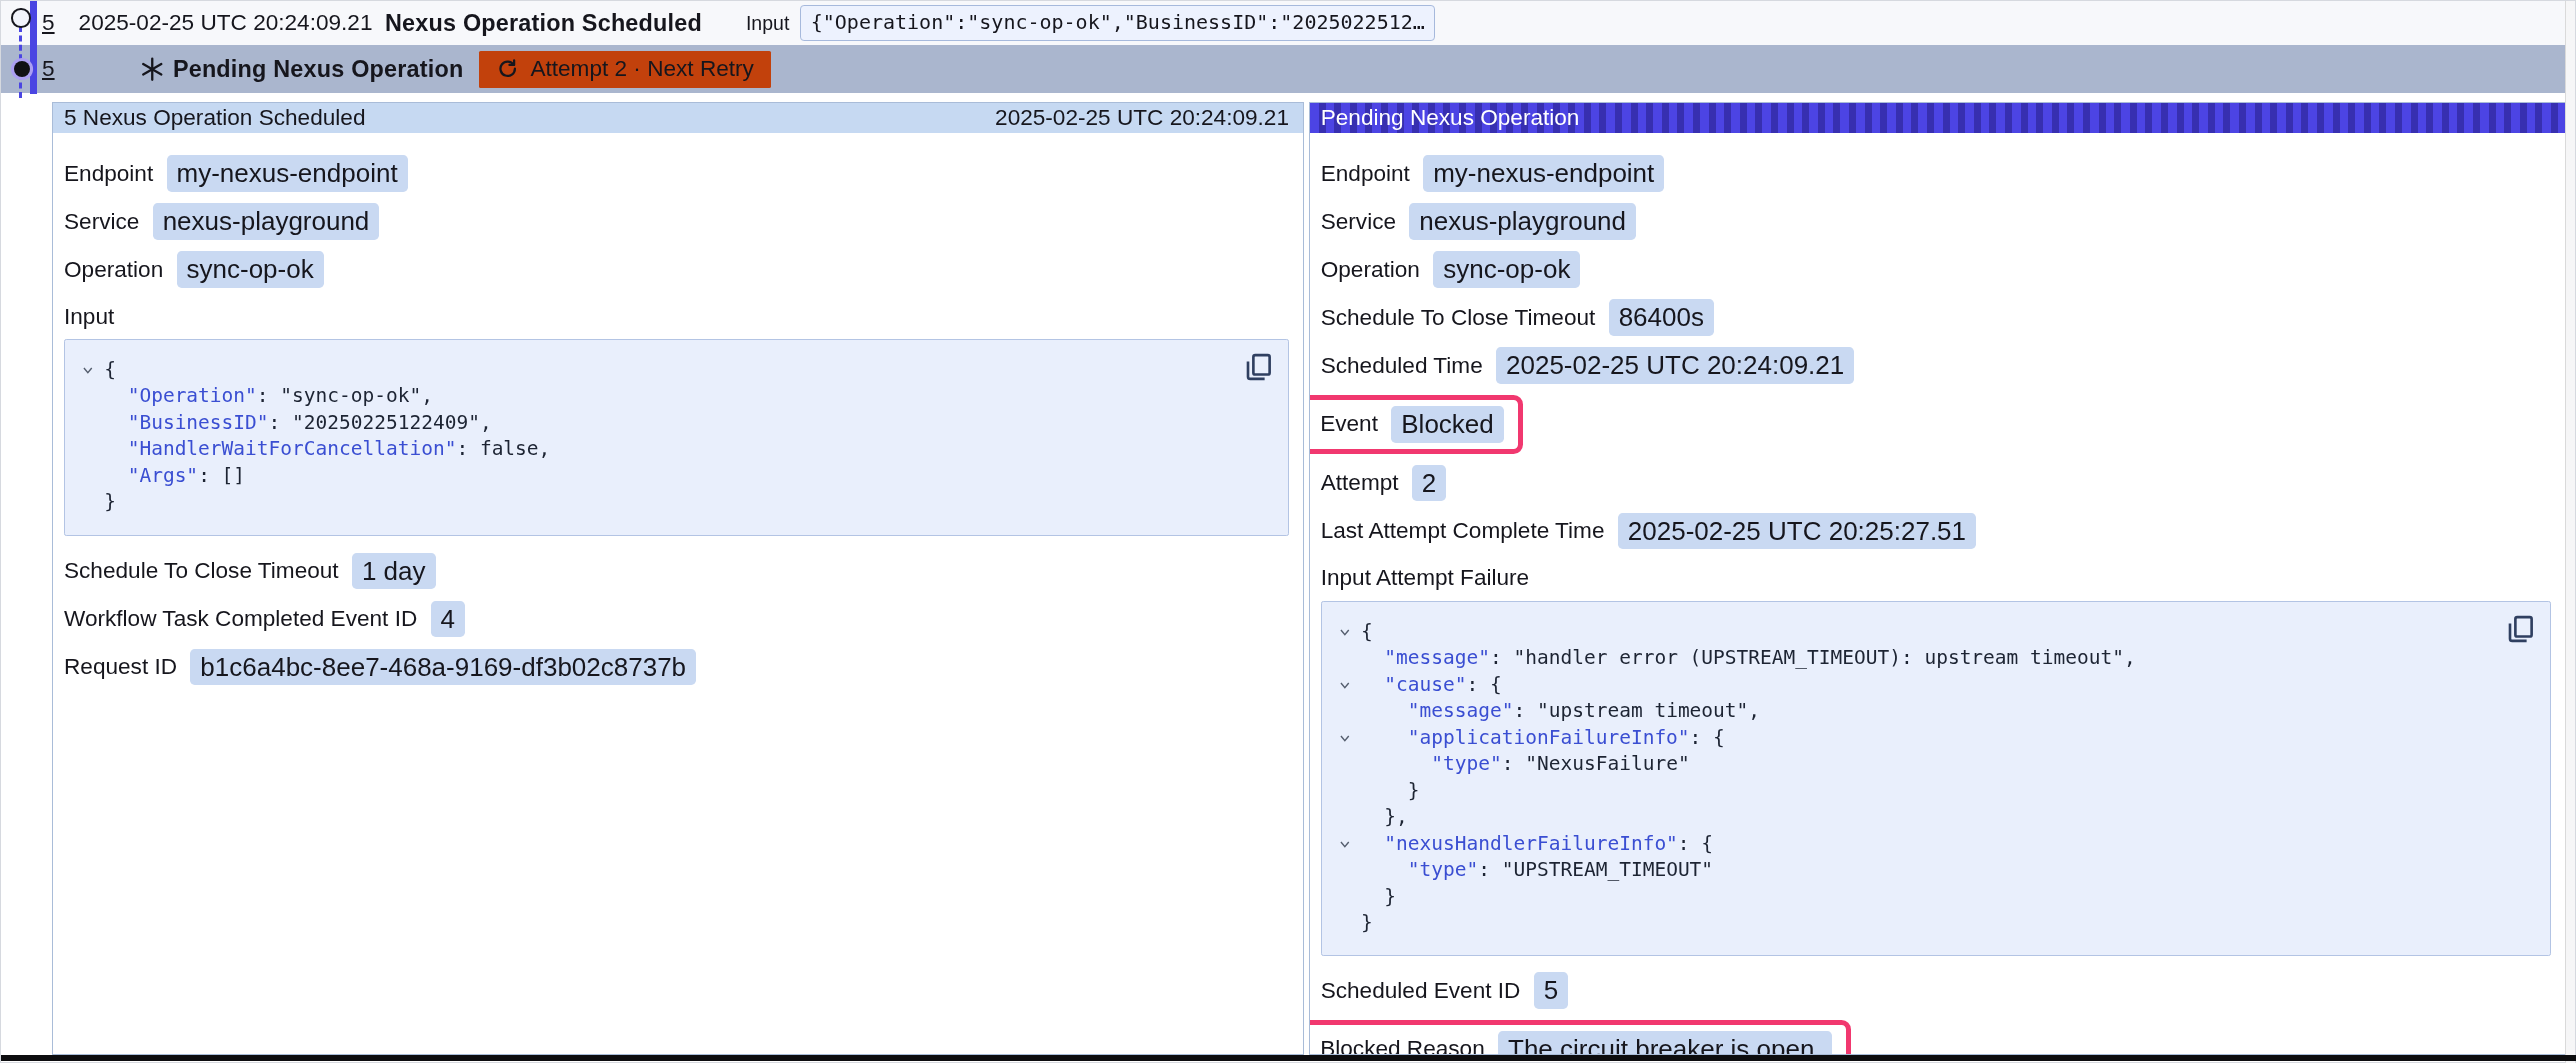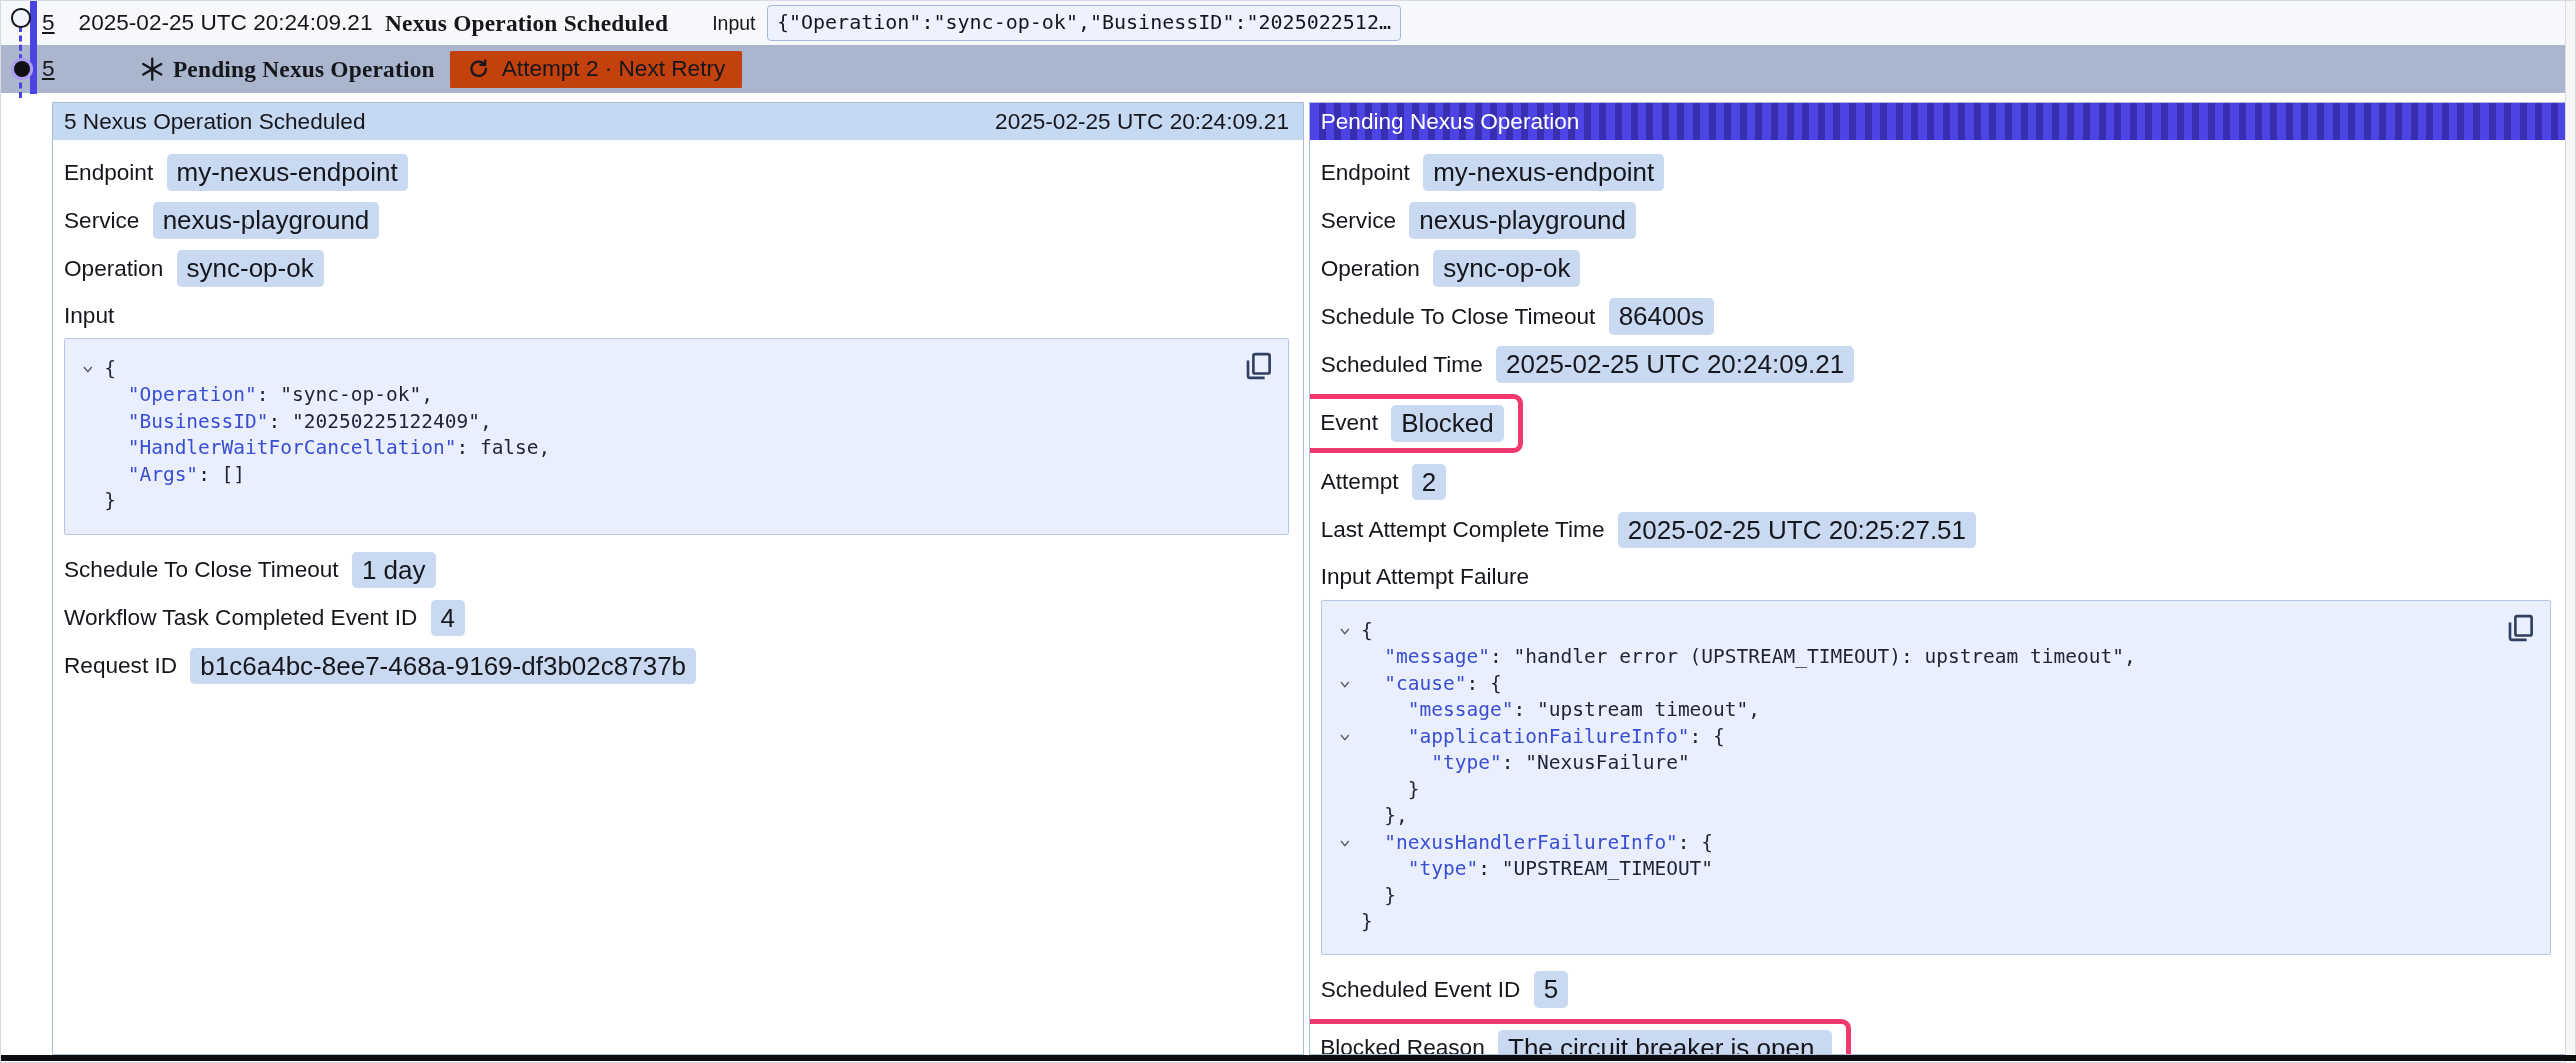--- a/index.html
+++ b/index.html
@@ -18,48 +18,48 @@
 
   .tl-bar    { position:absolute; left:29px; top:0; width:7px; height:93px; background:#4a45e2; z-index:2; }
   .tl-dash   { position:absolute; left:18px; top:25px; height:72px; width:0; border-left:3.9px dashed #4a45e2; z-index:1; }
   .tl-circle { position:absolute; left:10px; top:7px; width:19.5px; height:19.5px; border:2.7px solid #16161d;
                border-radius:50%; background:#f2f4fb; z-index:3; }
   .tl-dot    { position:absolute; left:12.5px; top:60px; width:16.4px; height:16.4px; border-radius:50%;
                background:#101014; box-shadow:0 0 0 3.1px #ab9ff2; z-index:3; }
 
   .ev-id { font-size:22.6px; text-decoration:underline; color:#16161d; flex:none; cursor:pointer; }
   .ev-ts { font-size:22.6px; margin-left:24px; }
-  .ev-title { font-size:23.4px; font-weight:700; margin-left:12.5px; letter-spacing:0.2px;font-family:Liberation Serif, serif; }
+  .ev-title { font-size:23.4px; font-weight:700; margin-left:12.5px; letter-spacing:0.2px; }
   .input-label { font-size:19.5px; margin-left:44px; }
   .input-preview {
     margin-left:11px; font-family:"DejaVu Sans Mono", monospace; font-size:20px;
     background:#edf2fe; border:1.6px solid #a6b9dc; border-radius:3.9px;
     padding:3.9px 9.4px 5.5px; white-space:nowrap; max-width:647px; overflow:hidden;
   }
   .asterisk-icon { margin-left:84px; width:26.5px; height:26.5px; flex:none; }
   .row-pending .ev-title { margin-left:7.8px; }
   .retry-badge {
     margin-left:15.6px; display:inline-flex; align-items:center; gap:11px;
     background:#c2410c; border-radius:1.6px; padding:5.5px 17px; font-size:22.6px;
   }
 
   
   .panels { position:absolute; top:101px; left:51px; display:flex; gap:4.7px; z-index:1; }
   .panel { border:1.6px solid #a9bcd8; background:#ffffff; height:953px; overflow:hidden; }
   .panel-left  { width:1252px; }
   .panel-right { width:1257px; }
 
-  .panel-header { height:37px; display:flex; align-items:center; justify-content:space-between;
+  .panel-header { height:30px; display:flex; align-items:center; justify-content:space-between;
                   padding:0 14px 0 11px; font-size:22.6px; }
   .panel-left .panel-header { background:#c6d9f2; }
   .panel-right .panel-header {
     color:#ffffff;
     background:repeating-linear-gradient(90deg,#4c44e4 0 8.6px,#372fb0 8.6px 15.6px);
   }
-  .panel-body { padding:3px 14px 0 11px; }
+  .panel-body { padding:11px 14px 0 11px; }
 
   .field { display:flex; align-items:center; gap:13.3px; margin:11px 0; min-height:37px; font-size:22.6px; }
   .chip { background:#c9d9f2; border-radius:4.7px; padding:4.7px 10px; font-size:26px; line-height:27px; white-space:nowrap; }
   .link-value { font-size:22.6px; text-decoration:underline; cursor:pointer; }
   .section-label { font-size:22.6px; margin:15.6px 0 9.4px; }
 
   
   .hl-row { margin:3.9px 0; }
   .hl-box { display:inline-flex; align-items:center; gap:13.3px;
             border:5.5px solid #f1386f; border-radius:9.4px; padding:6.2px 14px; margin-left:-19.5px; }

